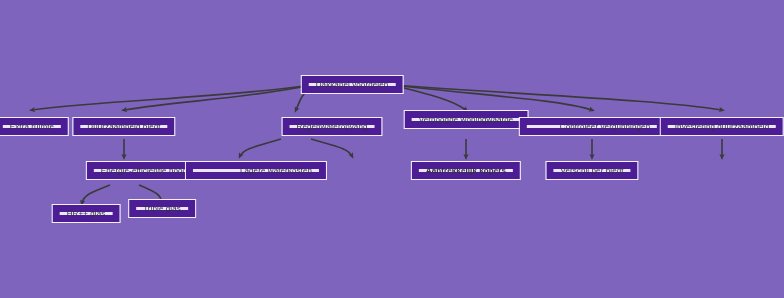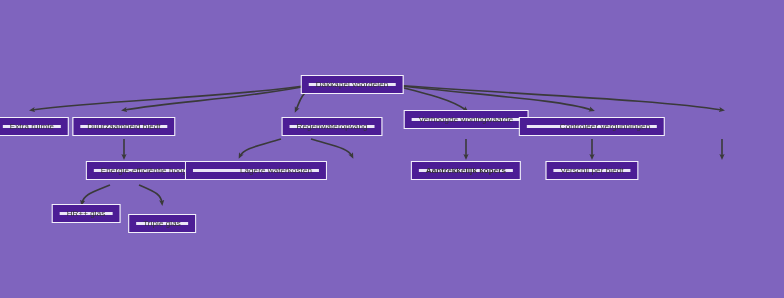--- a/index.html
+++ b/index.html
@@ -88,28 +88,29 @@
   <div class="node" style="left:32px; top:118px;">Extra ruimte</div>
 
   <div class="node" style="left:124px; top:118px;">Duurzaamheid biedt</div>
 
   <div class="node" style="left:296px; top:118px;margin-left:36px;">Regenwateropvang</div>
 
   <div class="node" style="left:466px; top:111px;">Verhoogde woningwaarde</div>
 
   <div class="node" style="left:592px; top:118px;padding-left:33px;">Controleer vergunningen</div>
 
+  <div class="node" style="left:722px; top:118px;">Investering duurzaamheid</div>
 
   <div class="node" style="left:124px; top:162px;margin-left:20px;">Energie-efficiëntie hoog</div>
 
   <div class="node" style="left:256px; top:162px;padding-left:47px;">Lagere waterkosten</div>
 
 
   <div class="node" style="left:466px; top:162px;font-weight:bold;">Aantrekkelijk kopers</div>
 
   <div class="node" style="left:592px; top:162px;">Verschil per biedt</div>
 
 
   <div class="node" style="left:86px; top:205px;">HR++ glas</div>
 
-  <div class="node" style="left:162px; top:215px;">Triple glas</div>
+  <div class="node" style="left:162px; top:200px;">Triple glas</div>
 
 </div>
 
 </body></html>

